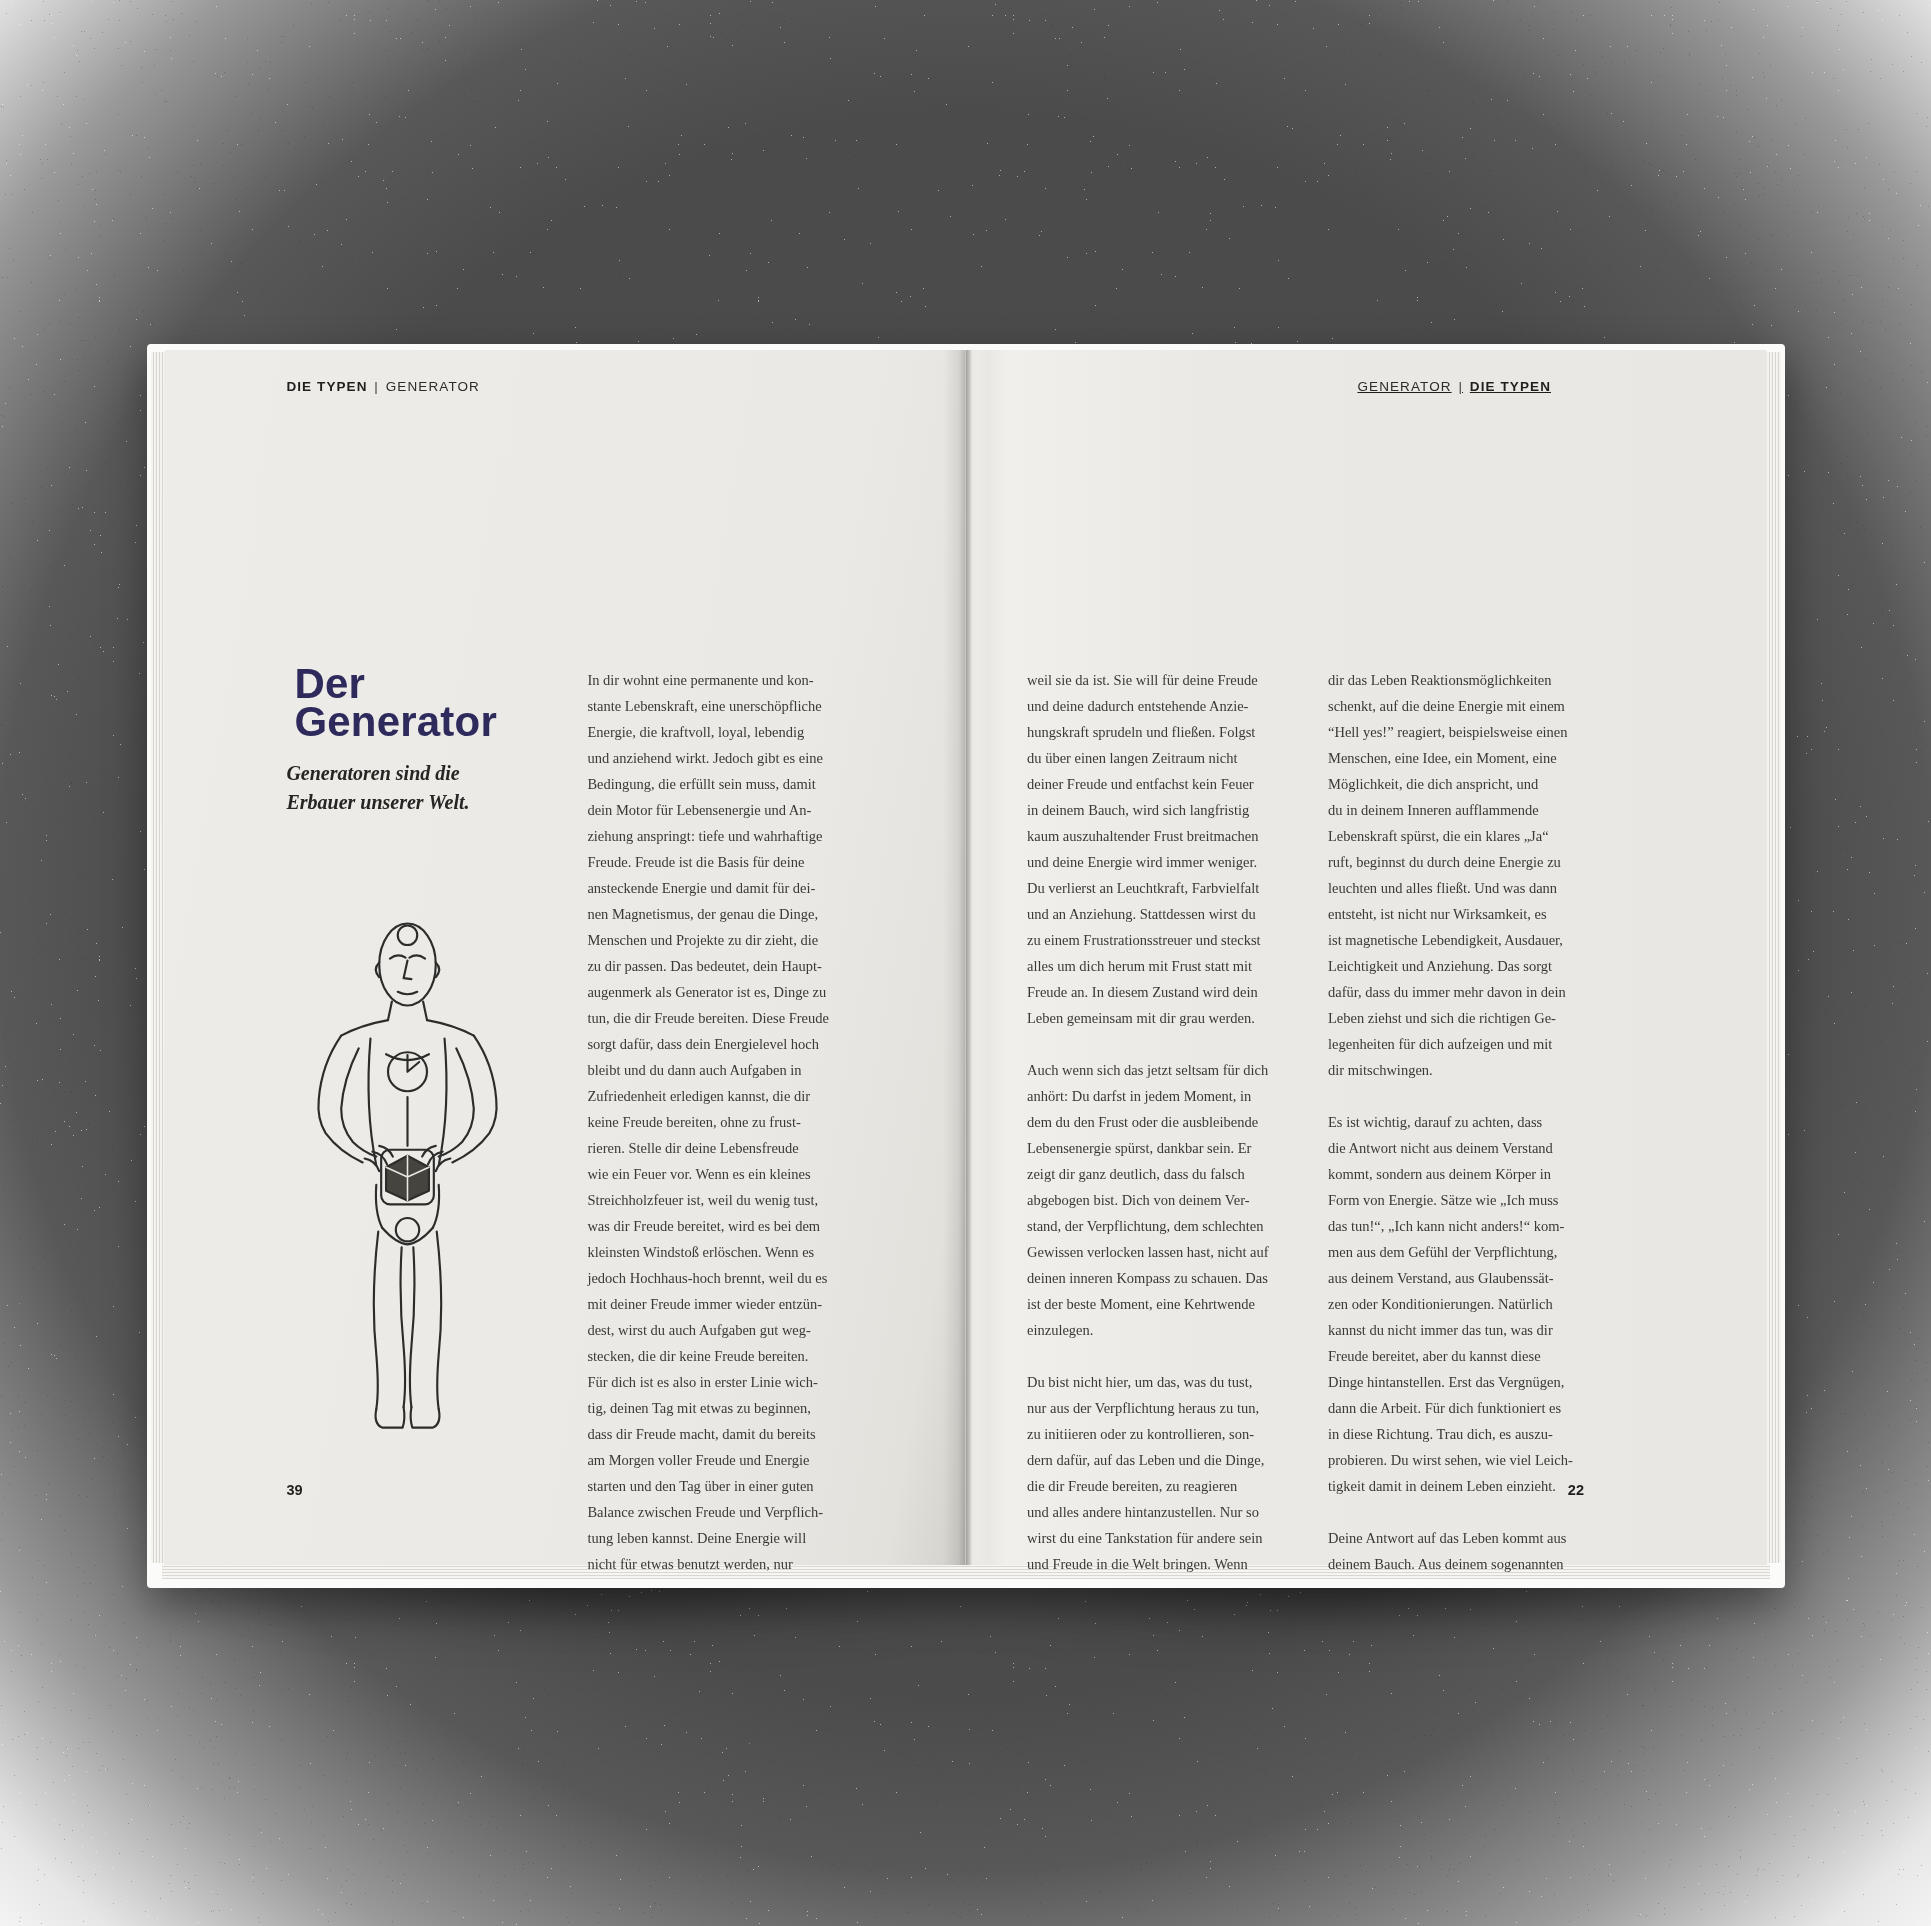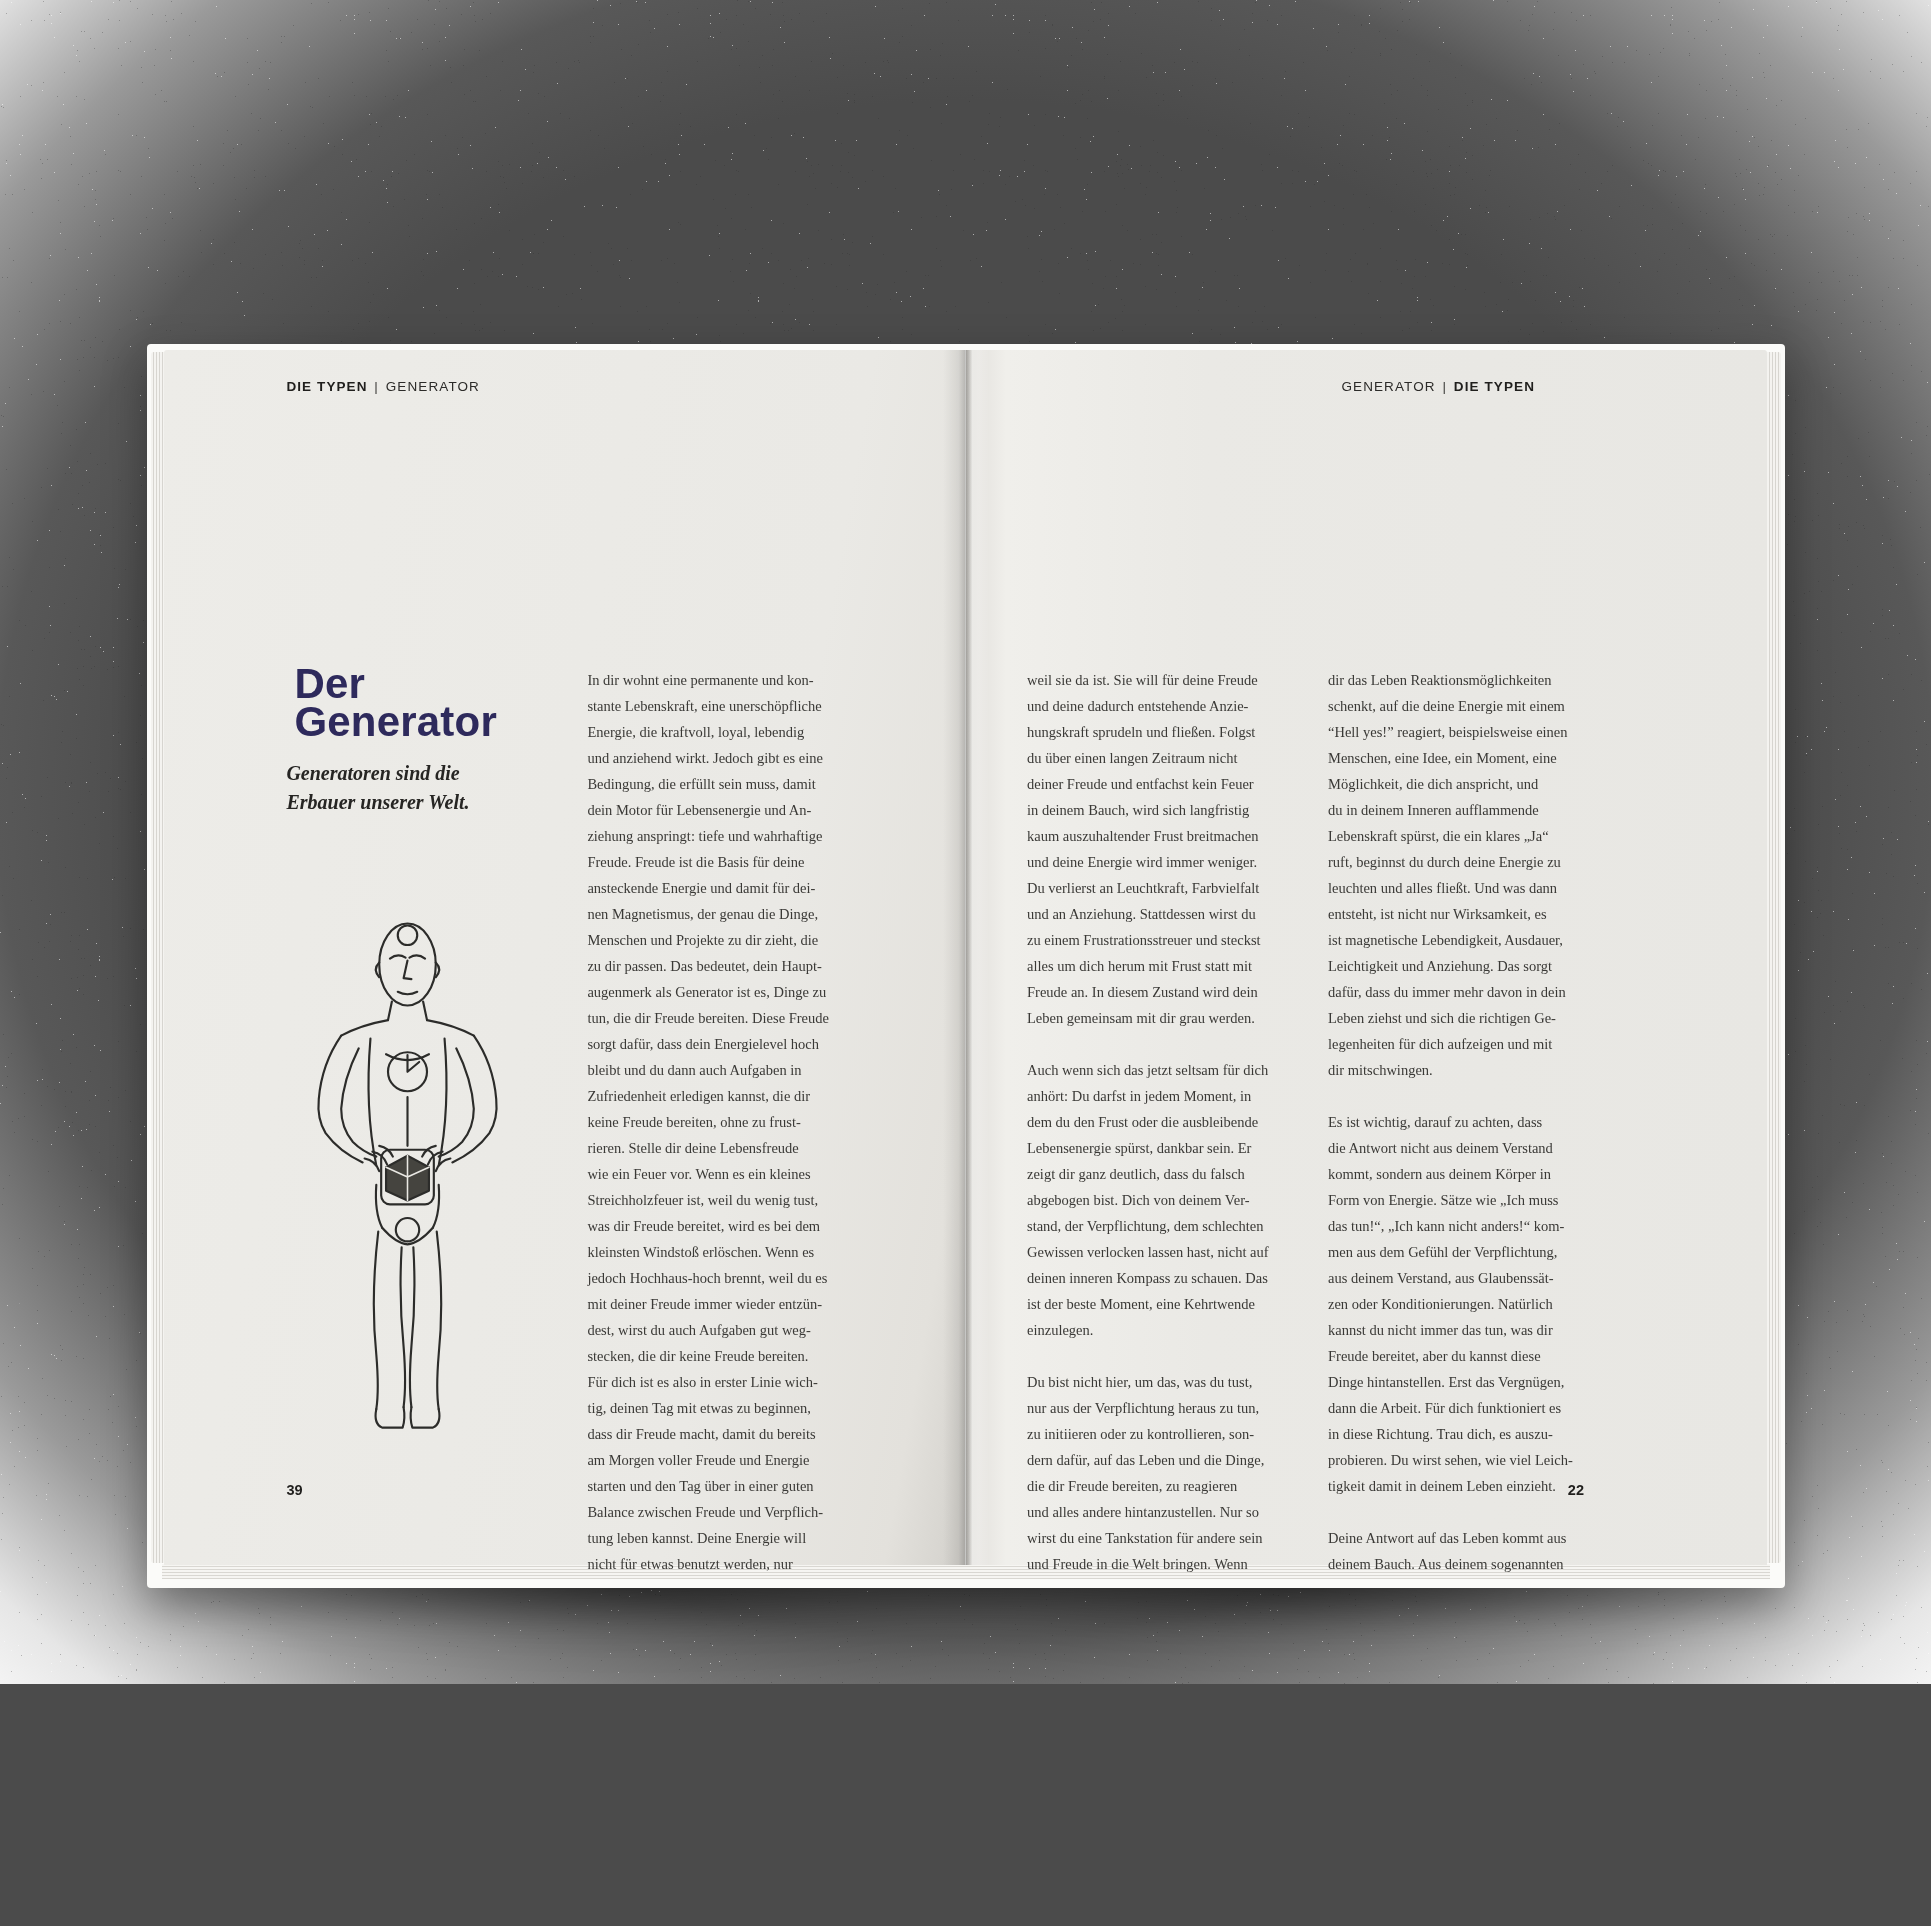--- a/index.html
+++ b/index.html
@@ -1,16 +1,16 @@
 <!DOCTYPE html>
 <html><head>
 <meta charset="utf-8">
 <style>
   html,body{margin:0;padding:0;background:#4b4b4b;}
-  .stage{position:relative;width:1931px;height:1684px;overflow:hidden;
+  .stage{position:relative;width:1931px;height:1926px;overflow:hidden;
     background:radial-gradient(ellipse 76% 76% at 50% 47%, #4b4b4b 0%, #4b4b4b 54%, #585858 66%, #9a9a9a 80%, #e6e6e6 91%, #ffffff 100%);
     font-family:"Liberation Sans", sans-serif;}
   .grain{position:absolute;inset:0;z-index:1;pointer-events:none;}
   .book-shadow{position:absolute;z-index:2;left:203px;top:1468px;width:1526px;height:183px;
     background:radial-gradient(ellipse 45% 60% at 28% 45%, rgba(0,0,0,.55), rgba(0,0,0,0) 70%),
                radial-gradient(ellipse 45% 60% at 72% 45%, rgba(0,0,0,.55), rgba(0,0,0,0) 70%);
     filter:blur(27px);}
   .book{position:absolute;z-index:3;left:147px;top:344px;width:1638px;height:1244px;
     background:#fbfbf9;border-radius:3.9px;box-shadow:0 17.4px 43px rgba(0,0,0,.35);}
   .edge-left,.edge-right{position:absolute;top:7.7px;bottom:25px;width:14.5px;
@@ -22,21 +22,21 @@
   .page{position:absolute;top:5.8px;width:801px;height:1215px;}
   .page-left{left:17.4px;background:linear-gradient(100deg,#edecE8 0%,#eae9e5 70%,#e3e1dc 92%,#d3d1cc 99.5%);border-radius:2.9px 0 0 0;}
   .page-right{left:819px;background:linear-gradient(to right,#cfcdc8 0%,#e5e3df 1.6%,#f0efeb 5%,#eae9e5 30%,#e8e7e3 100%);border-radius:0 2.9px 0 0;}
   .spine{position:absolute;left:796px;top:5.8px;width:46px;height:1215px;pointer-events:none;
     background:linear-gradient(to right,rgba(0,0,0,0) 0%,rgba(0,0,0,.08) 34%,rgba(0,0,0,.22) 50%,rgba(0,0,0,.10) 56%,rgba(255,255,255,.45) 64%,rgba(0,0,0,0) 100%);}
   .running-head{position:absolute;top:29px;font-size:13.5px;letter-spacing:1.1px;color:#201f1d;white-space:nowrap;}
   .running-head .strong{font-weight:700;}
   .running-head .sep{color:#3c3b39;margin:0 6.8px;font-weight:400;}
   .running-head .light{font-weight:400;color:#2c2b29;}
   .head-left{left:122px;}
-  .head-right{right:232px;}
+  .head-right{right:216px;text-decoration:underline;}
   .chapter-title{position:absolute;left:122px;top:307px;margin:8px;
     font-size:42px;line-height:38px;font-weight:700;letter-spacing:0.2px;color:#2e2a5c;white-space:pre-line;}
   .chapter-subtitle{position:absolute;left:122px;top:409px;
     font-family:Liberation Serif, serif;font-style:italic;font-weight:700;
     font-size:20px;line-height:29px;color:#262523;white-space:pre-line;}
   .figure-wrap{position:absolute;left:112px;top:556px;width:263px;height:546px;}
   .body-col{font-family:"Liberation Serif", serif;font-size:14.5px;line-height:26px;
     color:#3a3936;white-space:pre-line;position:absolute;top:317px;width:286px;}
   .col-left-main{left:423px;}
   .col-r1{left:61px;}

